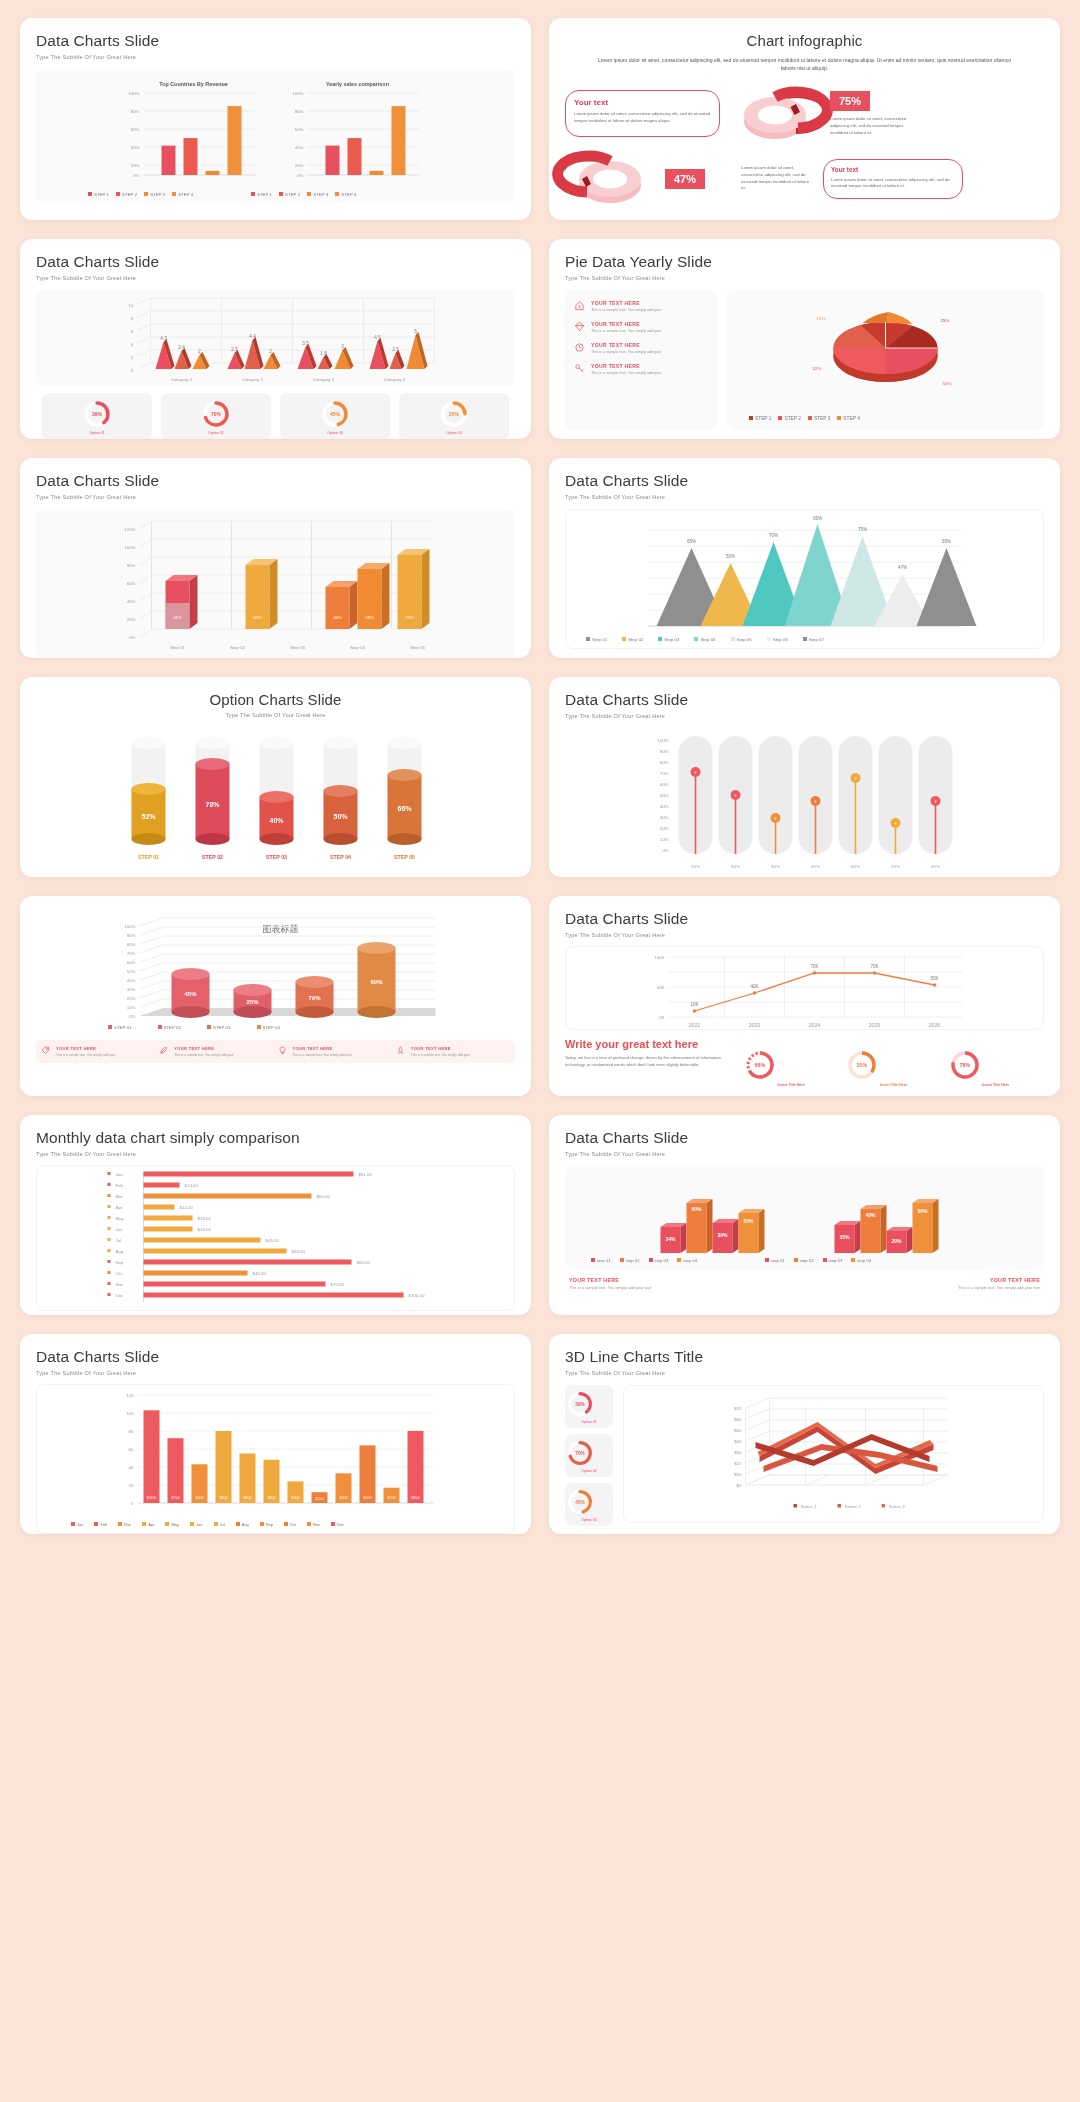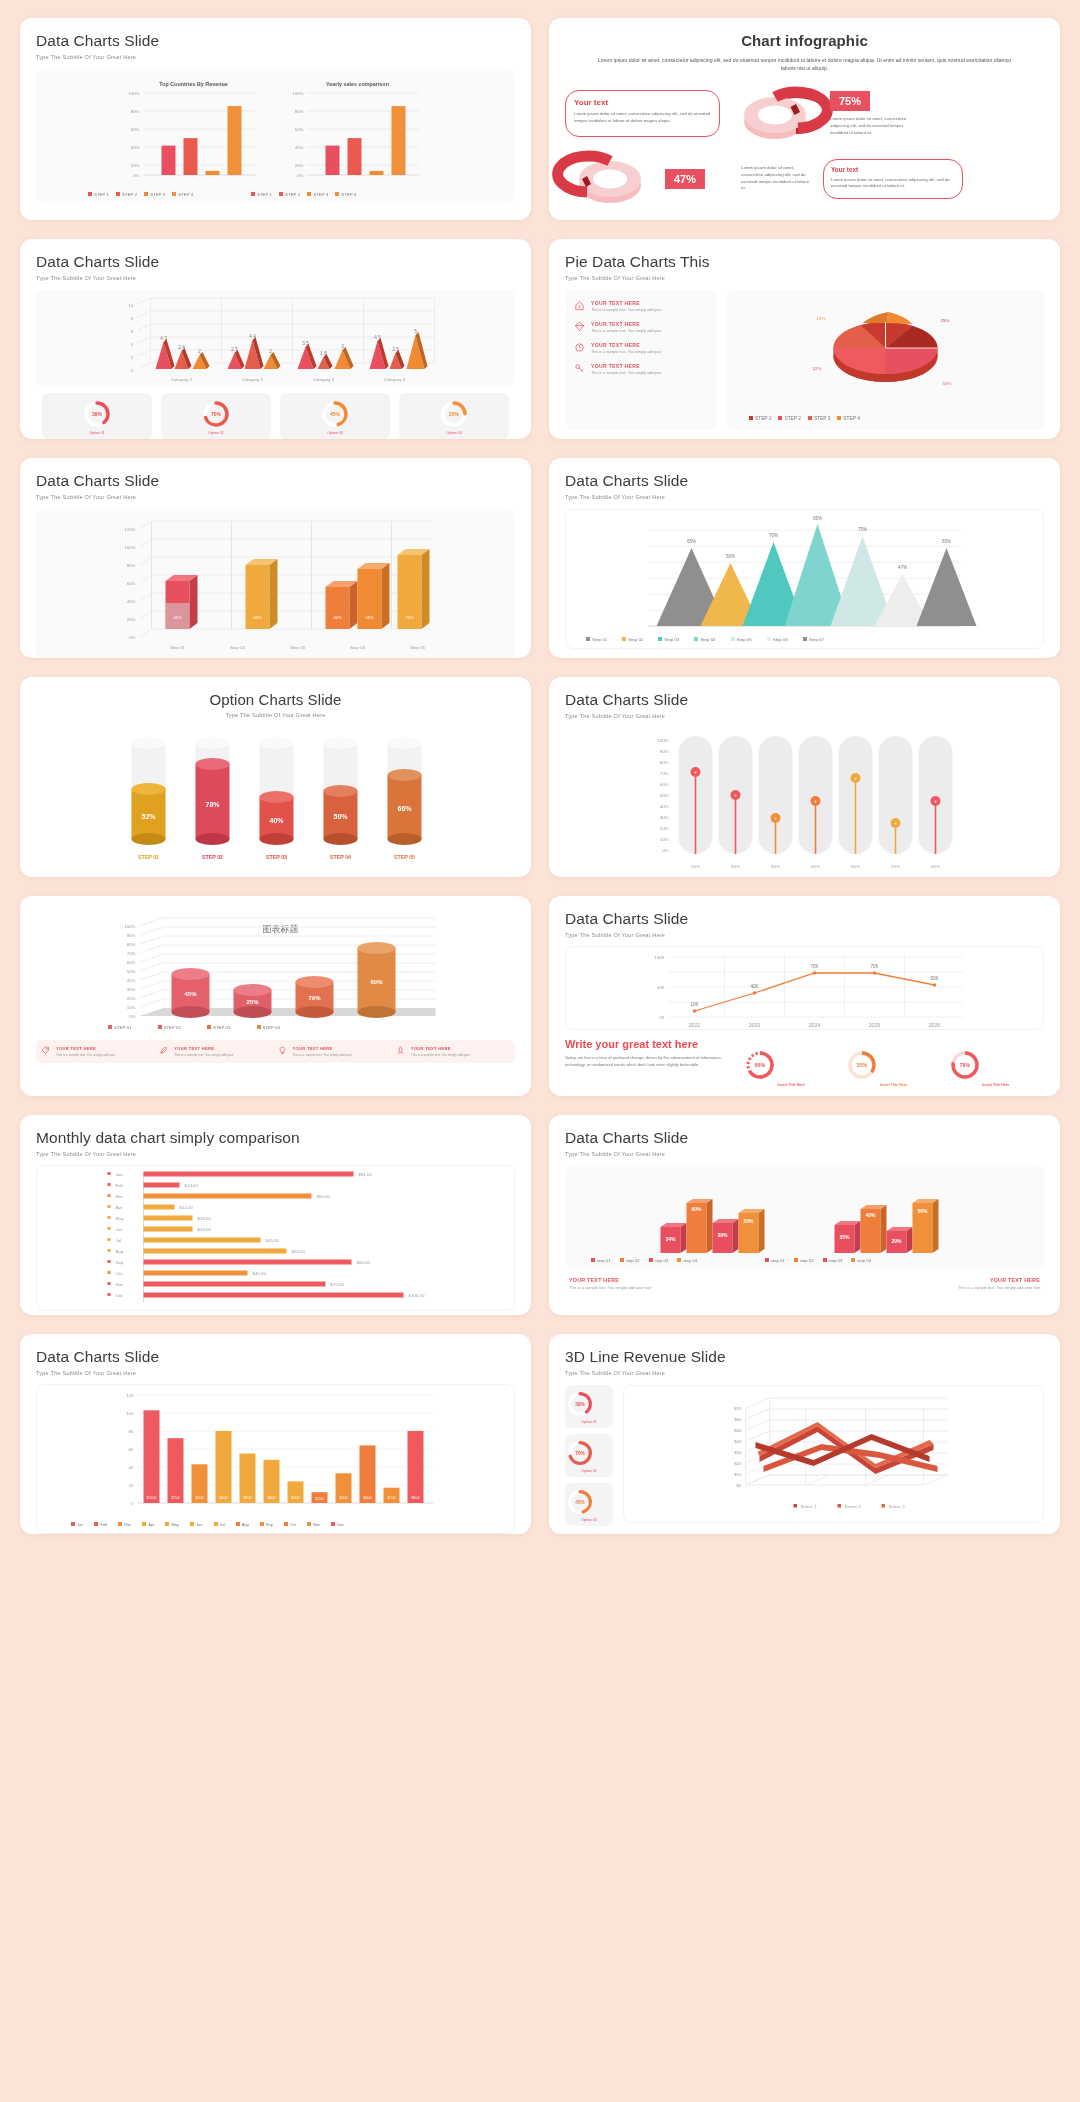--- a/index.html
+++ b/index.html
@@ -19,21 +19,21 @@
     background:#fff;
     border-radius:12px;
     box-shadow:0 1px 4px rgba(160,110,90,.10);
     padding:14px 16px 12px 16px;
     position:relative;
     overflow:hidden;
   }
   .s-h { height:202px; }
   .s-m { height:200px; }
   .s-t { font-size:15.5px; font-weight:400; color:#3c3c3c; letter-spacing:.1px;}
-  .s-t.ctr { text-align:center; font-weight:700; font-size:15px;}
+  .s-t.ctr { text-align:center; font-weight:400; font-size:15px;}
   .s-sub { font-size:5.6px; color:#8a8a8a; margin-top:4px; letter-spacing:.2px;}
   .panel {
     background:#fafafa; border-radius:8px; margin-top:9px;
     position:relative; height:126px;
   }
   .panel.tall { height:134px; }
   .panel.white { background:#fff; border:1px solid #f2f2f2;}
   .legend { position:absolute; display:flex; gap:7px; font-size:4.4px; color:#777; align-items:center;}
   .legend i { width:4px;height:4px;display:inline-block;margin-right:2px;}
   .legend span{ white-space:nowrap;}
@@ -276,21 +276,21 @@
           <circle cx="16" cy="16" r="11" fill="none" stroke="#fff" stroke-width="3.5"></circle>
           <circle cx="16" cy="16" r="11" fill="none" stroke="#f0903a" stroke-width="3.5" stroke-dasharray="17 69" stroke-linecap="round" transform="rotate(-90 16 16)"></circle>
           <text x="16" y="18" text-anchor="middle" class="gauge-v" fill="#f0903a">25%</text>
         </svg>
         <div class="gauge-o">Option 04</div>
       </div>
     </div>
   </div>
 
   <div class="slide s-m">
-    <div class="s-t">Pie Data Charts This</div>
+    <div class="s-t">Pie Data Yearly Slide</div>
     <div class="s-sub">Type The Subtitle Of Your Great Here</div>
     <div style="display:flex;gap:10px;margin-top:9px">
       <div class="panel ilist" style="width:152px;height:140px;margin-top:0">
         <div class="irow">
           <svg class="ic" viewBox="0 0 24 24" fill="none" stroke="#e8505f" stroke-width="1.6">
               <path d="M4 11 L12 4 L20 11 V21 H4Z"></path>
               <text x="12" y="17" font-size="8" fill="#e8505f" stroke="none" text-anchor="middle">$</text>
             </svg>
           <div>
               <h5>YOUR TEXT HERE</h5>
@@ -979,21 +979,21 @@
         <span><i style="background:#ef7e3c"></i><span>Aug</span></span>
         <span><i style="background:#f0903a"></i><span>Sep</span></span>
         <span><i style="background:#ef7e3c"></i><span>Oct</span></span>
         <span><i style="background:#f0903a"></i><span>Nov</span></span>
         <span><i style="background:#ef5a5f"></i><span>Dec</span></span>
       </div>
     </div>
   </div>
 
   <div class="slide s-m">
-    <div class="s-t">3D Line Revenue Slide</div>
+    <div class="s-t">3D Line Charts Title</div>
     <div class="s-sub">Type The Subtitle Of Your Great Here</div>
     <div style="display:flex;gap:10px;margin-top:9px">
       <div style="width:48px;display:flex;flex-direction:column;gap:6px">
         <div class="gauge-card" style="padding:4px 0;text-align:center">
           <svg width="30" height="30" viewBox="0 0 32 32">
             <circle cx="16" cy="16" r="11" fill="none" stroke="#fff" stroke-width="3.5"></circle>
             <circle cx="16" cy="16" r="11" fill="none" stroke="#e8505f" stroke-width="3.5" stroke-dasharray="27 69" stroke-linecap="round" transform="rotate(-90 16 16)"></circle>
             <text x="16" y="18" text-anchor="middle" style="font-size:5px;fill:#e8505f;font-weight:700">39%</text>
           </svg>
           <div class="gauge-o">Option 01</div>

